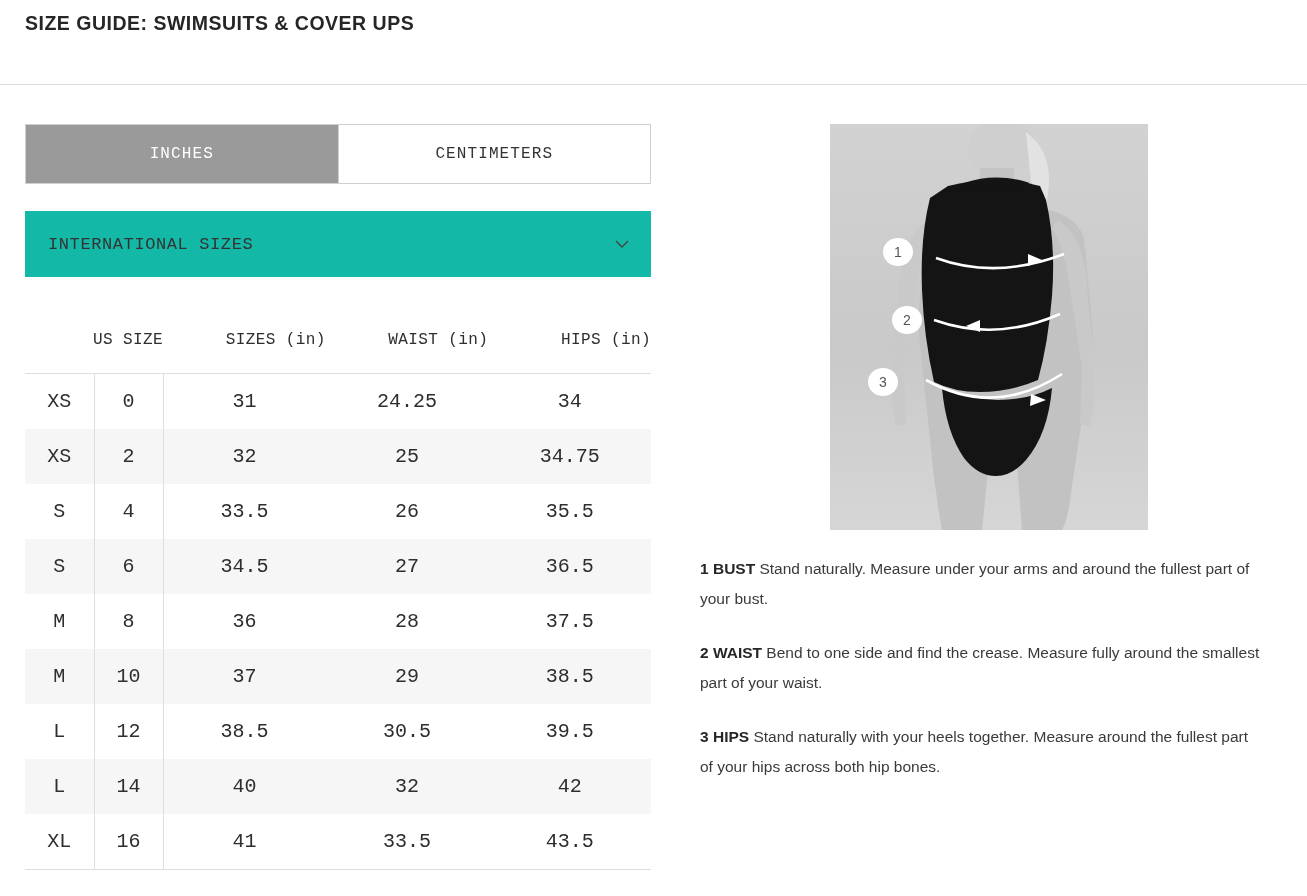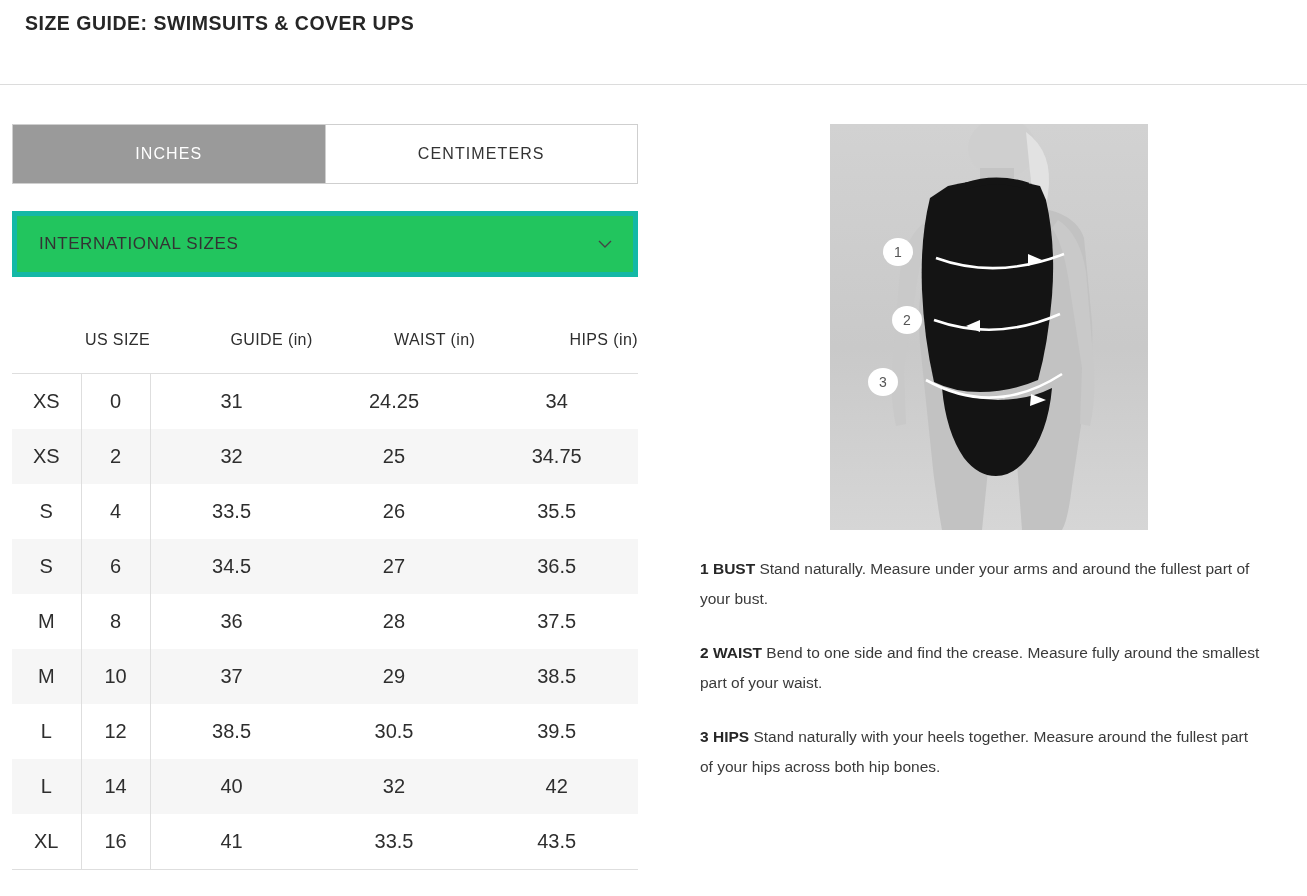--- a/index.html
+++ b/index.html
@@ -26,22 +26,23 @@
   }
   .header-rule {
     position: absolute;
     left: 0; top: 84px;
     width: 1307px; height: 1px;
     background: #dcdcdc;
   }
   
   .left-col {
     position: absolute;
-    left: 12px; top: 124px;
+    left: 25px; top: 124px;
     width: 626px;
+    font-family: Liberation Mono, monospace;
   }
   .unit-tabs {
     display: flex;
     width: 626px;
     border: 1px solid #cfcfcf;
     height: 60px;
   }
   .unit-tab {
     flex: 1 1 0;
     display: flex;
@@ -56,26 +57,26 @@
   .unit-tab.active {
     background: #9a9a9a;
     color: #ffffff;
   }
   .unit-tab:first-child { border-right: 1px solid #cfcfcf; }
 
   .select-wrap {
     margin-top: 27px;
     width: 626px;
     height: 66px;
-    border: 5px solid #14b8a6;
+    border: 1px solid #14b8a6;
     display: flex;
     align-items: center;
     padding: 9px 22px;
     position: relative;
-    background: #22c55e;
+    background: #14b8a6;
     cursor: pointer;
   }
   .select-value {
     font-size: 17px;
     letter-spacing: 0.6px;
     color: #333;
   }
   .chev {
     position: absolute;
     right: 20px;
@@ -186,21 +187,21 @@
         <svg viewBox="0 0 16 16" width="16" height="16" aria-hidden="true">
           <path d="M2 5 L8 11 L14 5" fill="none" stroke="#444" stroke-width="1.4"></path>
         </svg>
       </span>
     </div>
 
     <table class="size-table">
       <thead>
         <tr>
           <th class="th-us" colspan="2">US SIZE</th>
-          <th>GUIDE (in)</th>
+          <th>SIZES (in)</th>
           <th>WAIST (in)</th>
           <th>HIPS (in)</th>
         </tr>
       </thead>
       <tbody>
         <tr>
           <td class="cell-size">XS</td>
           <td class="cell-num">0</td>
           <td>31</td>
           <td>24.25</td>

